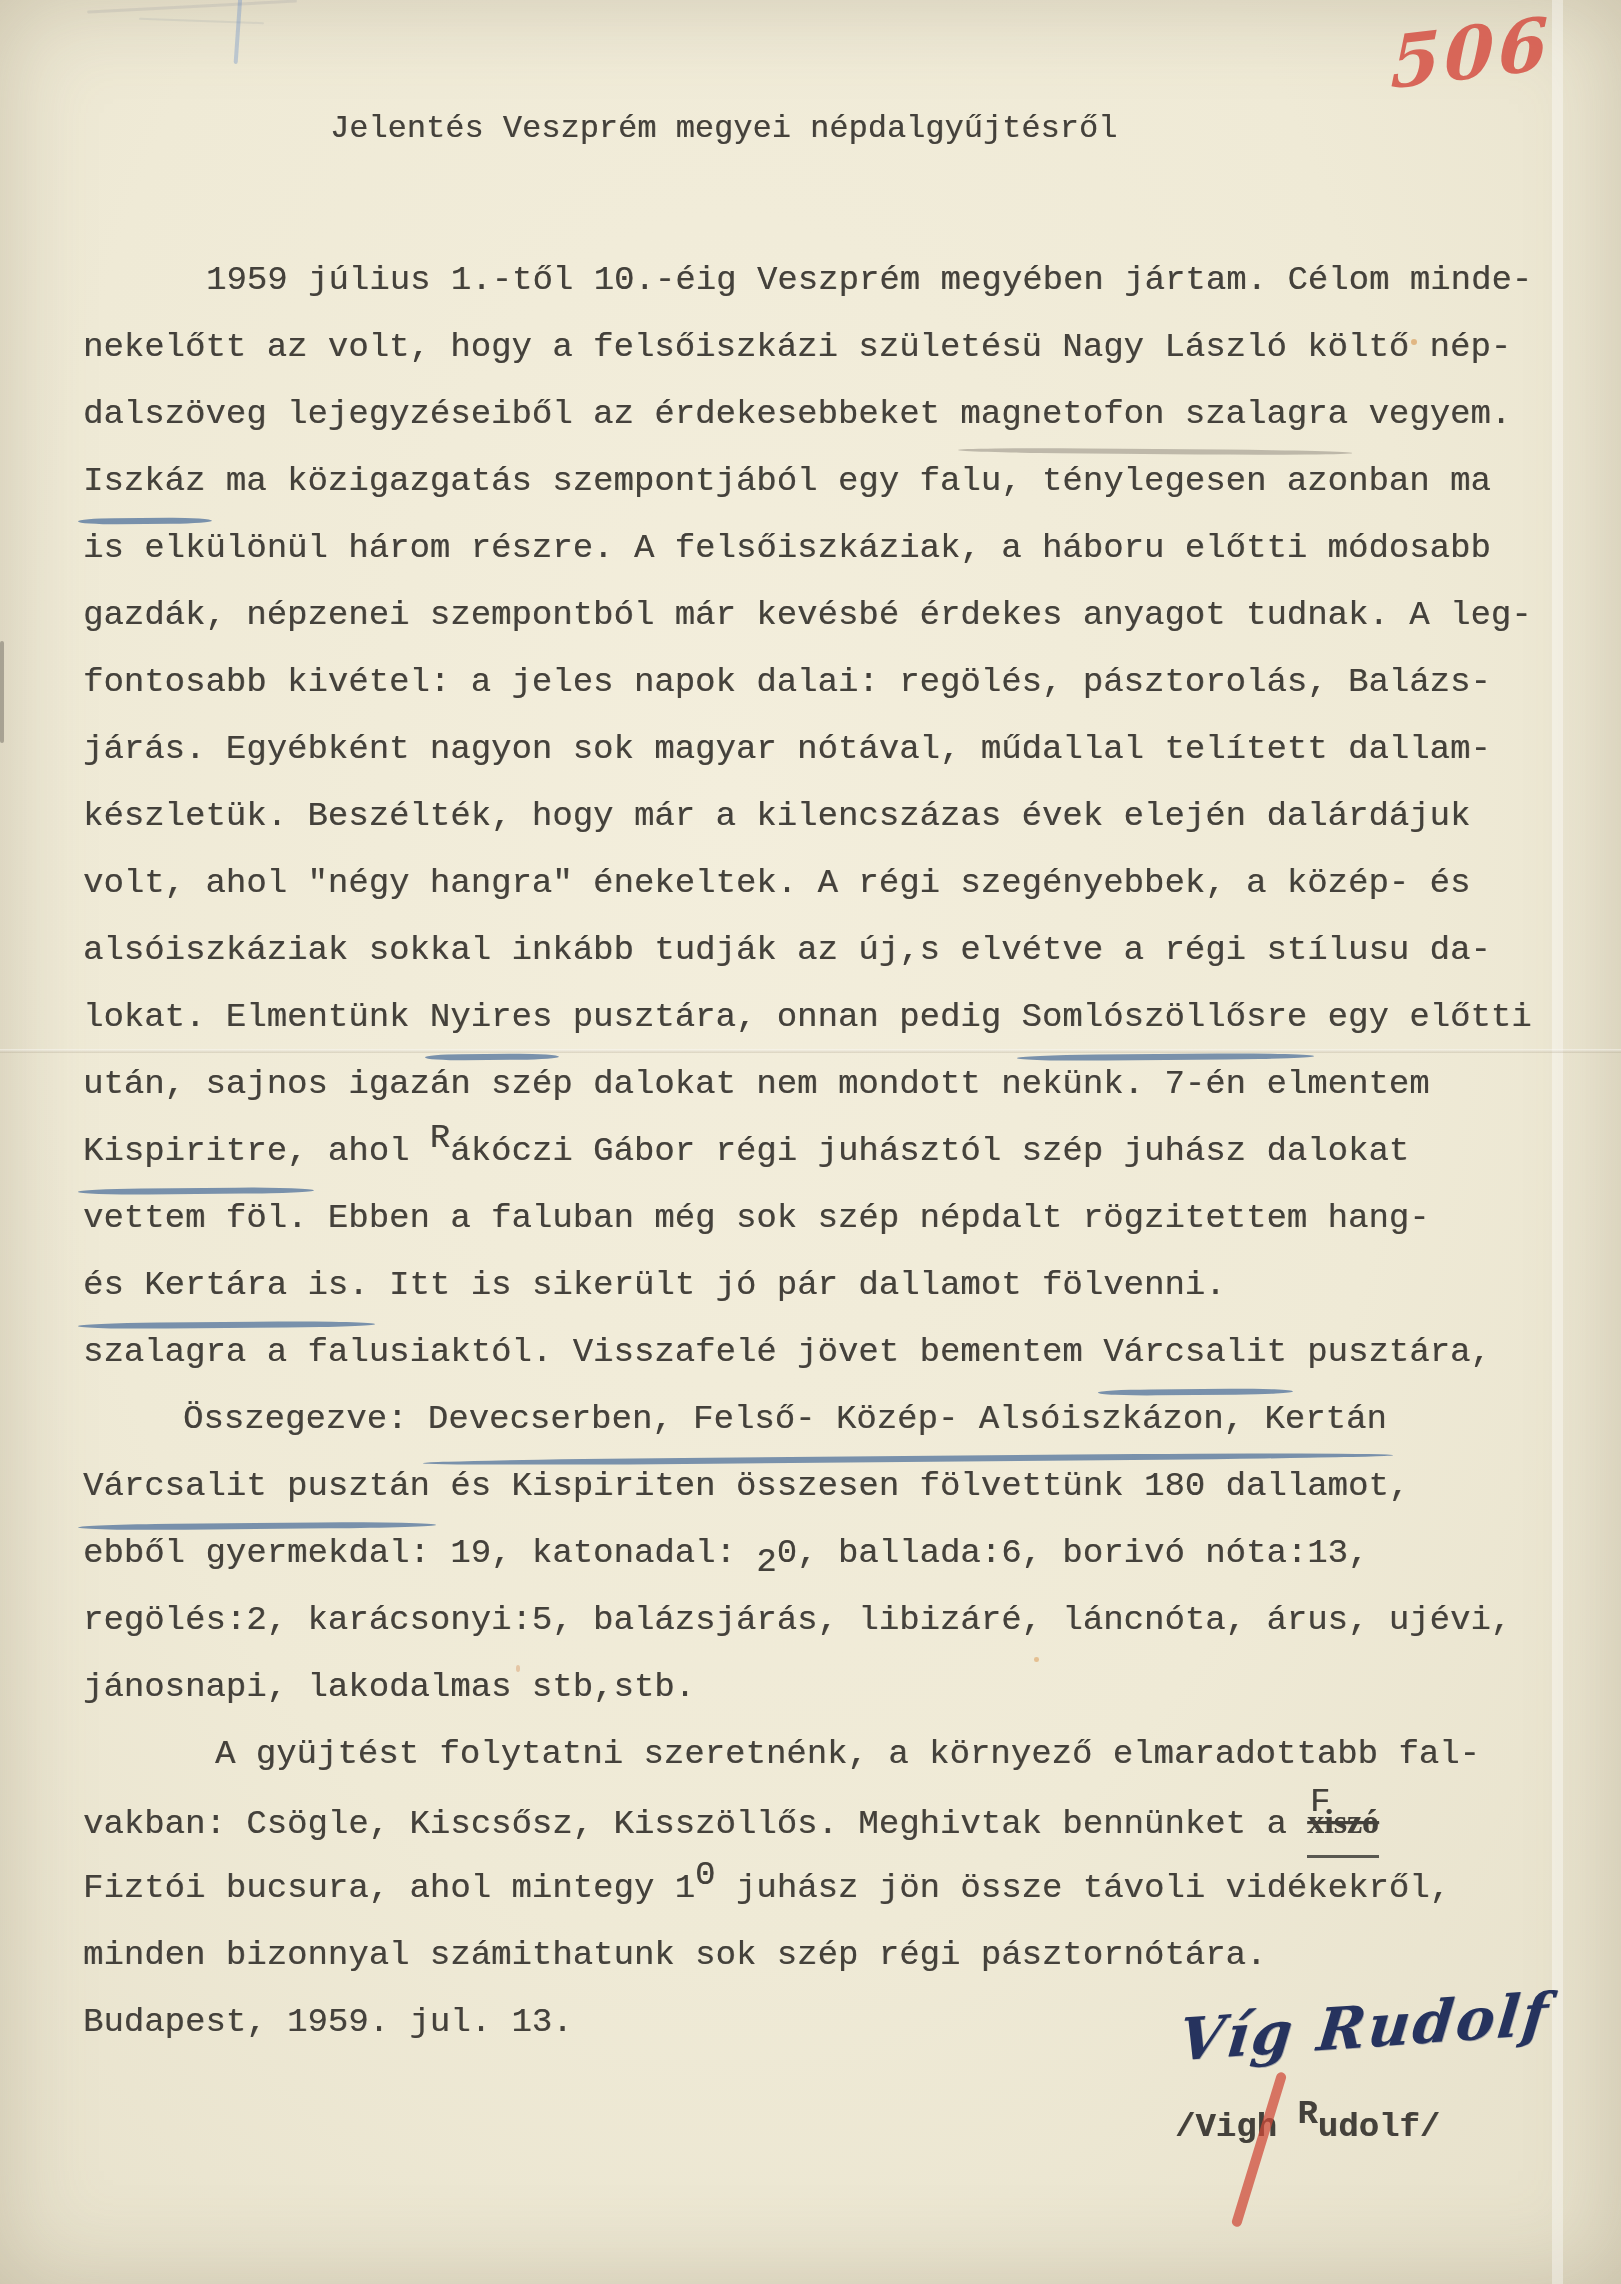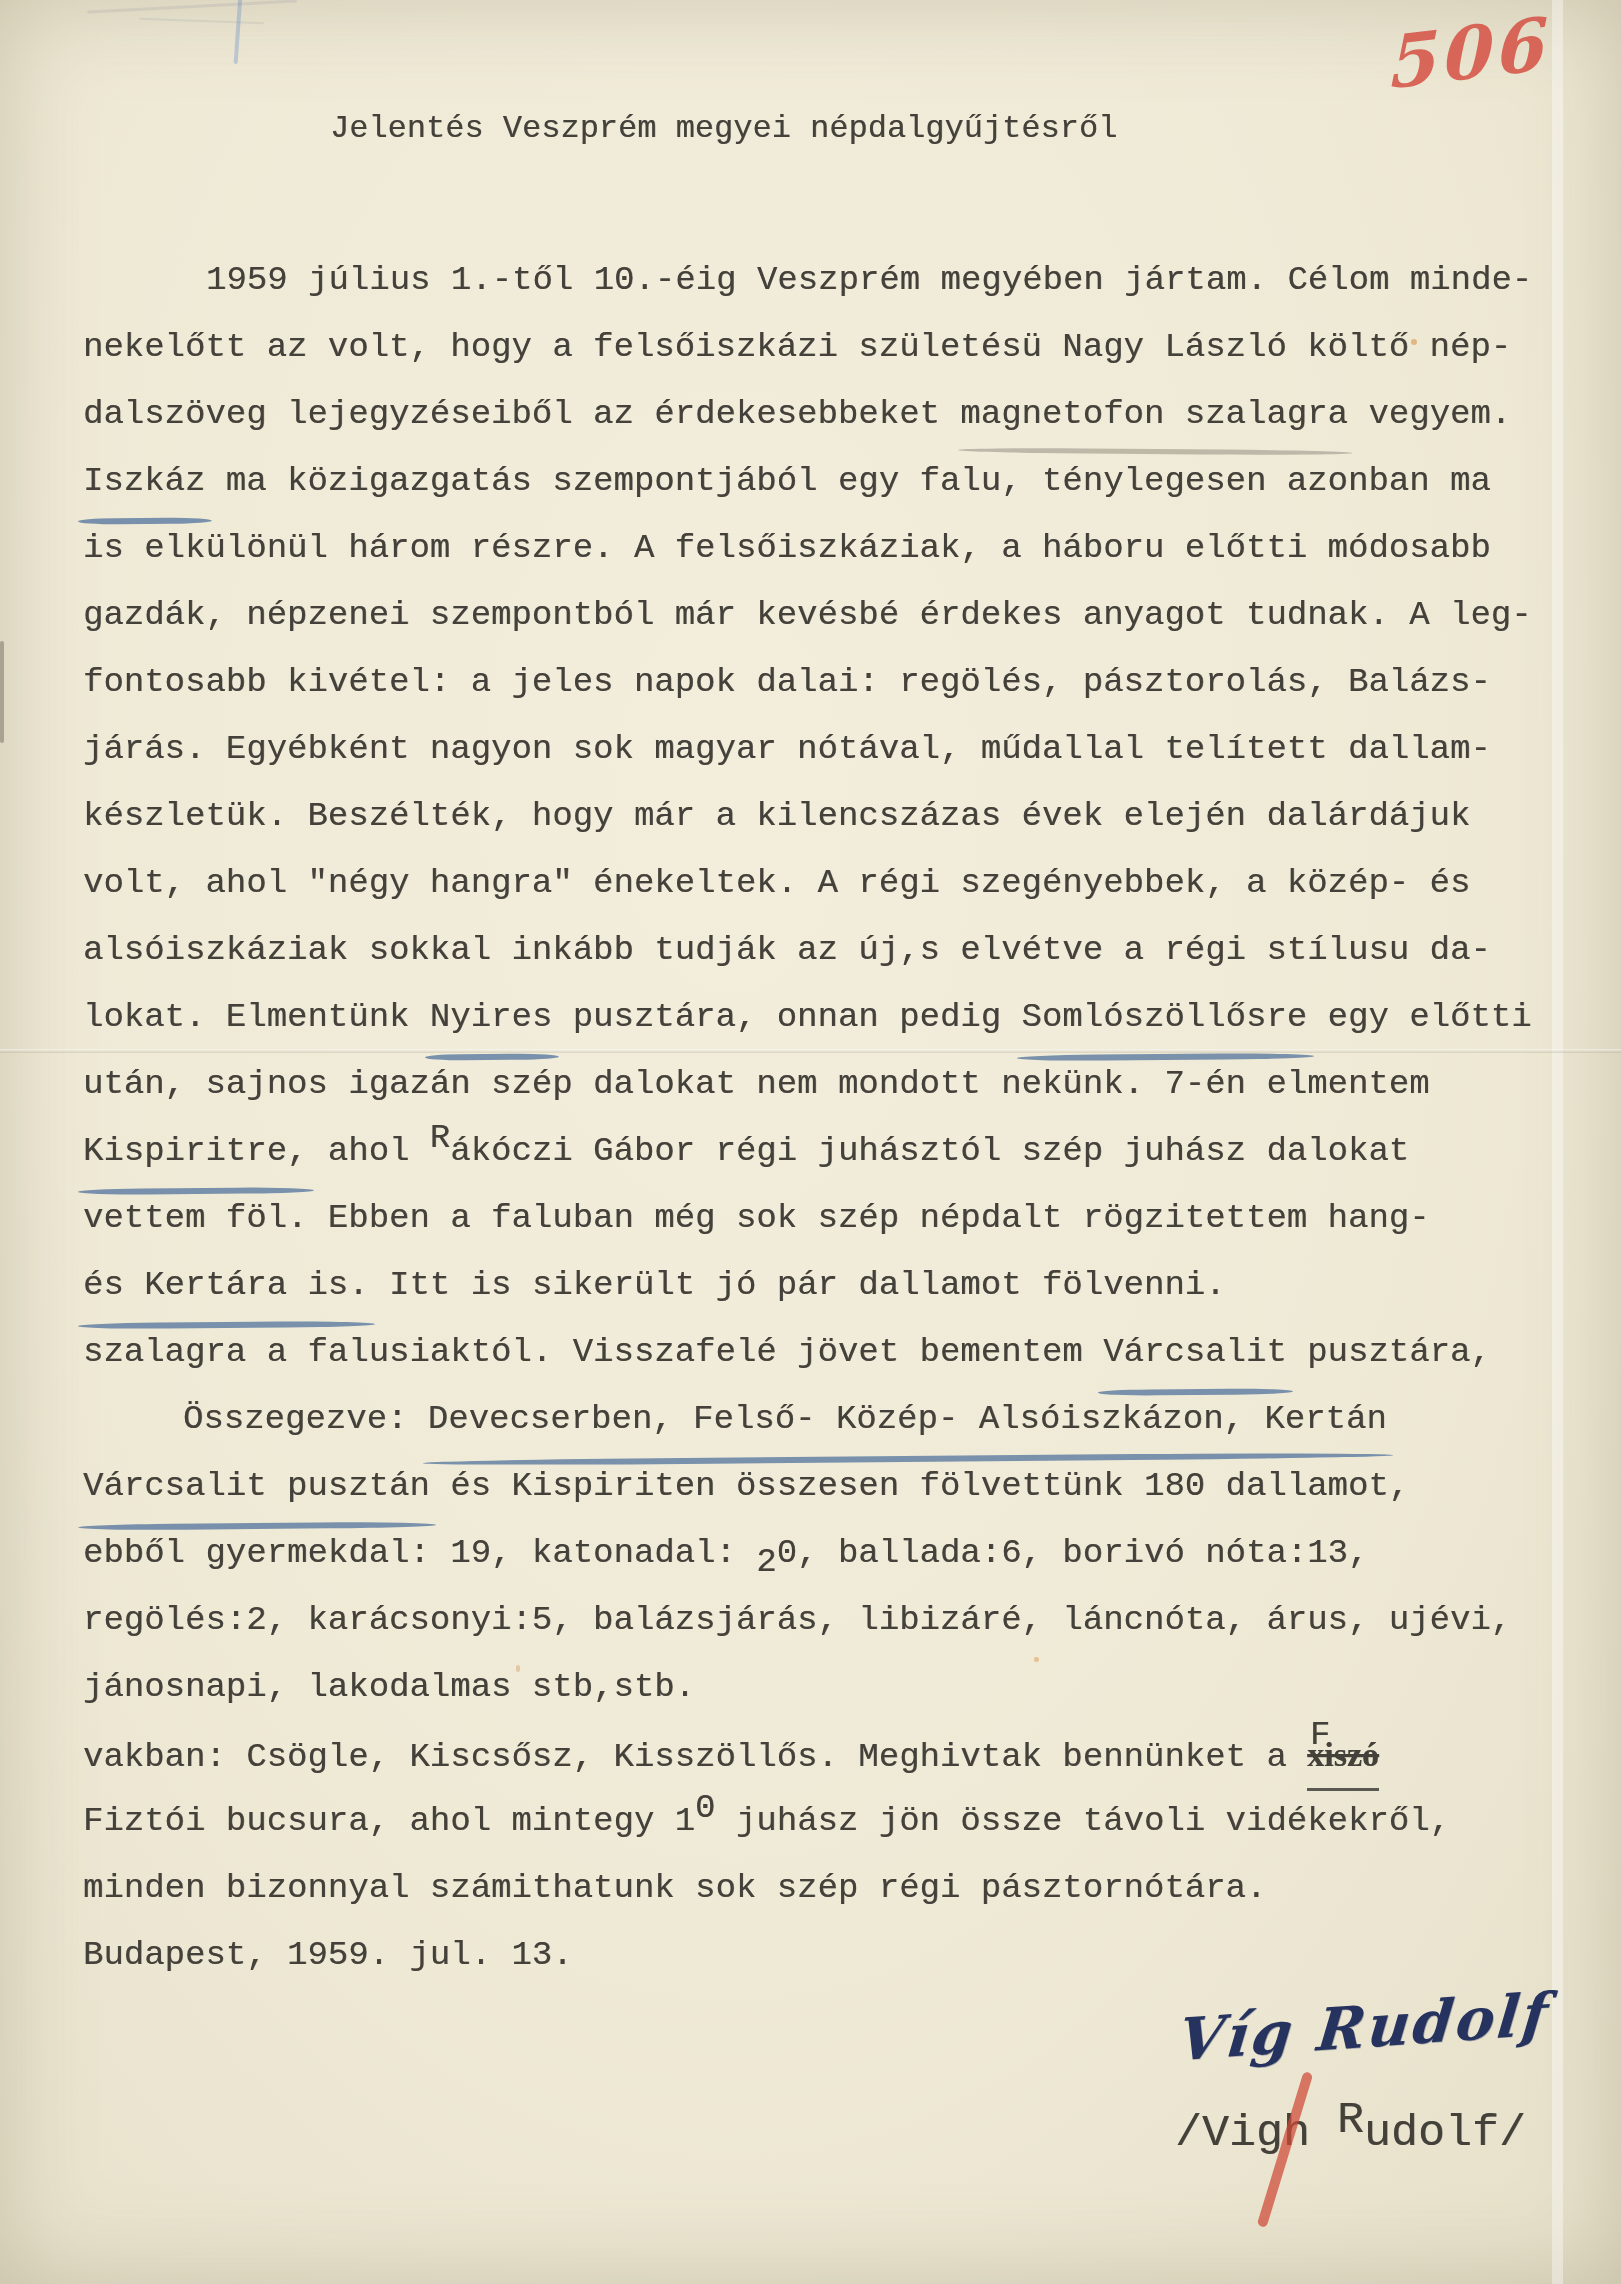--- a/index.html
+++ b/index.html
@@ -67,21 +67,21 @@
     font-family:"DejaVu Serif","Liberation Serif",serif;
     font-style:italic; font-weight:bold;
     font-size:58px; color:#26335e;
     transform:rotate(-4deg) skewX(-10deg);
     letter-spacing:2.7px;
     text-shadow:0.7px 0.7px 0 rgba(38,51,94,.35);
     white-space:pre;
   }
   .sig-typed{
     position:absolute; left:1175px; top:2098px;
-    font-size:45px; white-space:pre;
+    font-size:34px; white-space:pre;font-weight:bold;
   }
   .redslash::after{
     content:""; position:absolute; left:-2.7px; top:-39px;
     width:9.5px; height:161px;
     background:rgba(206,72,55,.72);
     border-radius:5.4px;
     transform:rotate(17deg);
   }
 
   
@@ -140,20 +140,21 @@
       <div class="tline"><span class="seg">után, sajnos igazán szép dalokat nem mondott nekünk. 7-én elmentem</span></div>
       <div class="tline"><span class="seg u-blue">Kispiritre,</span><span class="seg"> ahol </span><span class="seg sup">R</span><span class="seg">ákóczi Gábor régi juhásztól szép juhász dalokat</span></div>
       <div class="tline"><span class="seg">vettem föl. Ebben a faluban még sok szép népdalt rögzitettem hang-</span></div>
       <div class="tline"><span class="seg u-blue">és Kertára is.</span><span class="seg"> Itt is sikerült jó pár dallamot fölvenni.</span></div>
       <div class="tline"><span class="seg">szalagra a falusiaktól. Visszafelé jövet bementem </span><span class="seg u-blue">Várcsalit</span><span class="seg"> pusztára,</span></div>
       <div class="tline" style="padding-left: 100px;"><span class="seg">Összegezve: </span><span class="seg u-blue">Devecserben, Felső- Közép- Alsóiszkázon, Kertán</span></div>
       <div class="tline"><span class="seg u-blue">Várcsalit pusztán</span><span class="seg"> és Kispiriten összesen fölvettünk 180 dallamot,</span></div>
       <div class="tline"><span class="seg">ebből gyermekdal: 19, katonadal: </span><span class="seg sub">2</span><span class="seg">0, ballada:6, borivó nóta:13,</span></div>
       <div class="tline"><span class="seg">regölés:2, karácsonyi:5, balázsjárás, libizáré, láncnóta, árus, ujévi,</span></div>
       <div class="tline"><span class="seg">jánosnapi, lakodalmas stb,stb.</span></div>
+      <div class="tline" style="padding-left: 132px;"><span class="seg">A gyüjtést folytatni szeretnénk, a környező elmaradottabb fal-</span></div>
       <div class="tline"><span class="seg">vakban: Csögle, Kiscsősz, Kisszöllős. Meghivtak bennünket a </span><span class="seg supf">F</span><span class="seg strike">xiszó</span></div>
       <div class="tline"><span class="seg">Fiztói bucsura, ahol mintegy 1</span><span class="seg sup">0</span><span class="seg"> juhász jön össze távoli vidékekről,</span></div>
       <div class="tline"><span class="seg">minden bizonnyal számithatunk sok szép régi pásztornótára.</span></div>
       <div class="tline"><span class="seg">Budapest, 1959. jul. 13.</span></div>
     </div>
 
   <div class="sig-hand">Víg Rudolf</div>
   <div class="sig-typed ink"><span class="seg">/Vig</span><span class="seg redslash">h</span><span class="seg"> </span><span class="seg sup">R</span><span class="seg">udolf/</span></div>
 
 </div>

